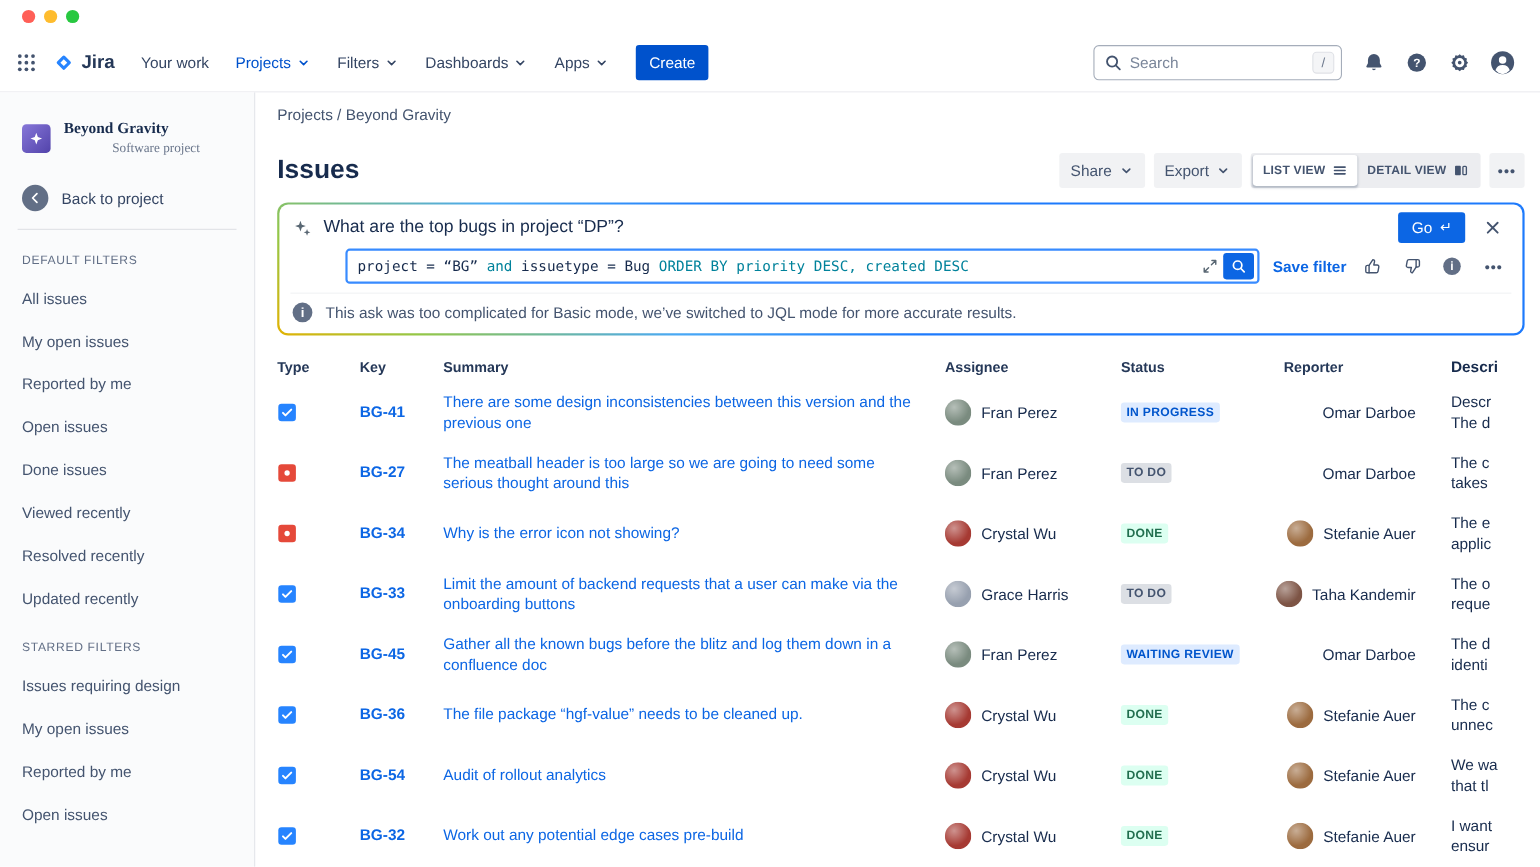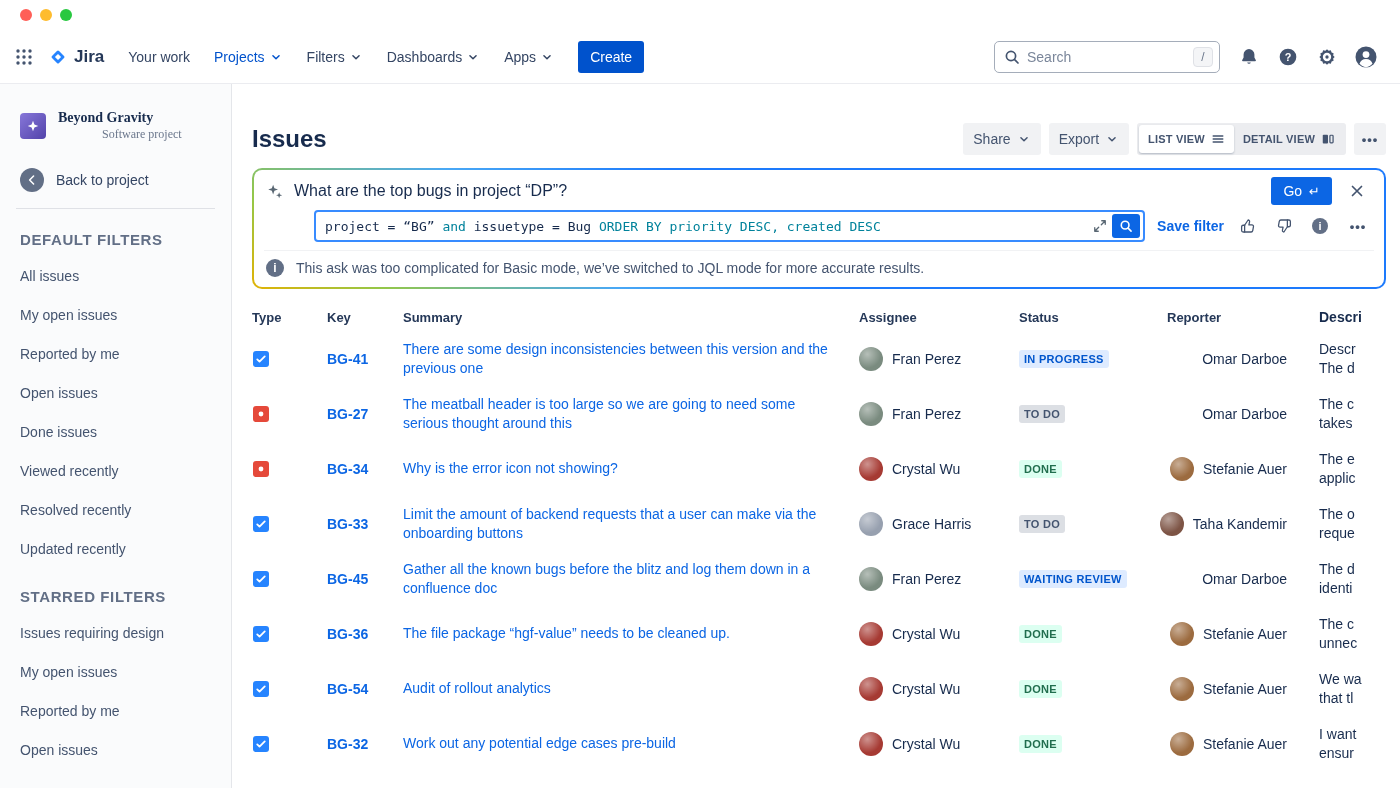--- a/index.html
+++ b/index.html
@@ -31,21 +31,21 @@
   
   .shell { display:flex; height:704px; }
   .sidebar { width:232px; flex:none; background:#FAFBFC; border-right:1px solid #E4E6EA; padding-top:26px; }
   .proj { display:flex; gap:12px; padding:0 16px 0 20px; align-items:center;font-family:Liberation Serif, serif; }
   .proj-avatar { width:26px; height:26px; border-radius:4px; background:linear-gradient(135deg,#8777D9,#5243AA); display:flex; align-items:center; justify-content:center; flex:none; }
   .proj-name { font-size:14px; font-weight:700; color:#172B4D; }
   .proj-type { font-size:12px; color:#6B778C; margin-top:1px;margin-left:44px; }
   .back { display:flex; align-items:center; gap:12px; padding:8px 16px 8px 20px; margin-top:18px; font-size:14px; font-weight:500; color:#344563; cursor:pointer; }
   .back-ic { width:24px; height:24px; border-radius:50%; background:#626F86; display:flex; align-items:center; justify-content:center; flex:none; }
   .side-div { border:none; border-top:1px solid #DFE1E6; margin:8px 16px 2px; }
-  .sec-title { padding:20px 20px 8px; font-size:15px; font-weight:700; letter-spacing:.6px; color:#626F86; }
+  .sec-title { padding:20px 20px 8px; font-size:11px; font-weight:400; letter-spacing:.6px; color:#626F86; }
   .side-item { height:39px; display:flex; align-items:center; padding-left:20px; font-size:14px; color:#44546F; cursor:pointer; }
 
   
   .main { flex:1; min-width:0; padding:12px 14px 0 20px; overflow:hidden; }
   .breadcrumb { font-size:14px; color:#44546F; cursor:pointer; }
   .title-row { display:flex; align-items:center; margin-top:26px; height:34px; }
   h1 { font-size:24px; font-weight:600; color:#172B4D; }
   .toolbar { margin-left:auto; display:flex; align-items:center; gap:8px; }
   .btn-subtle { height:32px; padding:0 10px; background:#F1F2F4; border-radius:3px; font-size:14px; font-weight:500; color:#44546F; display:flex; align-items:center; gap:6px; }
   .seg { background:#ECEDF0; border-radius:3px; padding:2px; display:flex; }
@@ -240,20 +240,21 @@
           <div class="side-item">Updated recently</div>
           <div class="sec-title">STARRED FILTERS</div>
           <div class="side-item">Issues requiring design</div>
           <div class="side-item">My open issues</div>
           <div class="side-item">Reported by me</div>
           <div class="side-item">Open issues</div>
         </div>
     </aside>
 
     <main class="main">
+      <div class="breadcrumb">Projects / Beyond Gravity</div>
 
       <div class="title-row">
         <h1>Issues</h1>
         <div class="toolbar">
           <button class="btn-subtle">
             <span>Share</span>
             <span class="chev">
                 <svg width="14" height="14" viewBox="0 0 16 16">
                   <path d="M4.5 6.5L8 10l3.5-3.5" fill="none" stroke="currentColor" stroke-width="1.7" stroke-linecap="round" stroke-linejoin="round"></path>
                 </svg>

